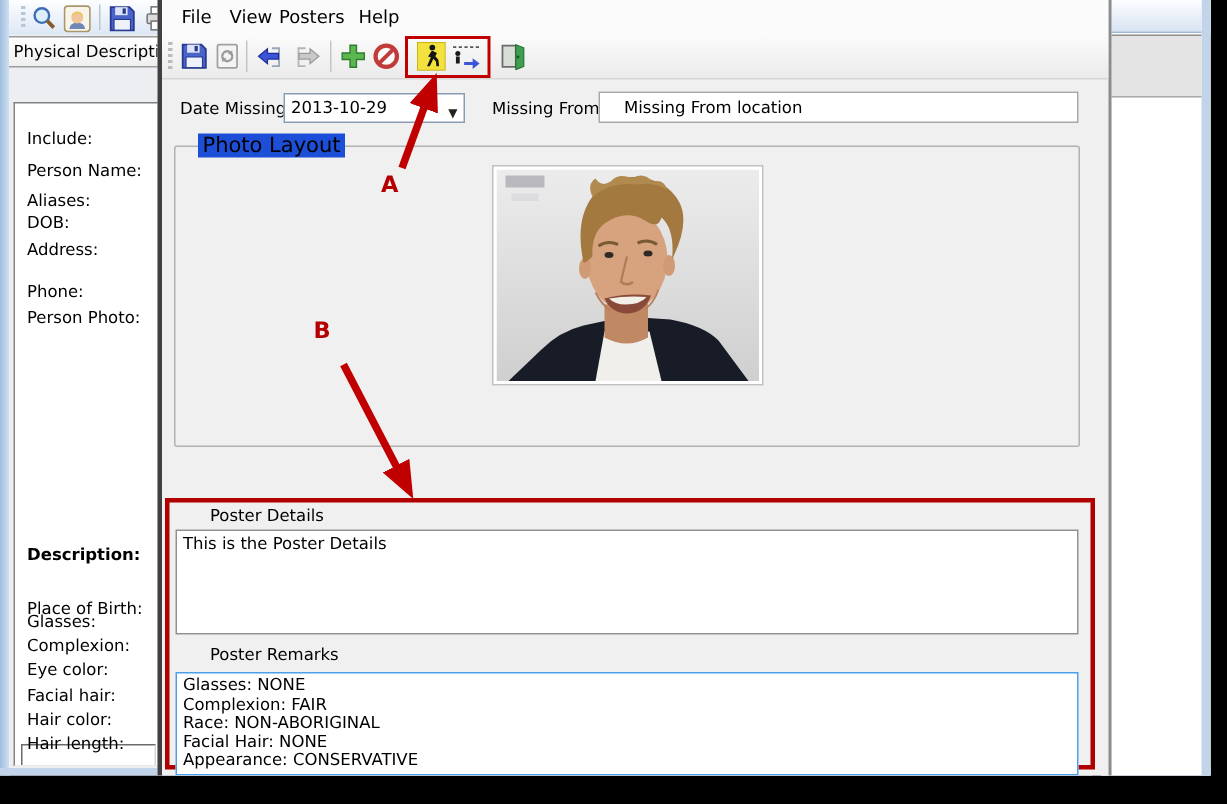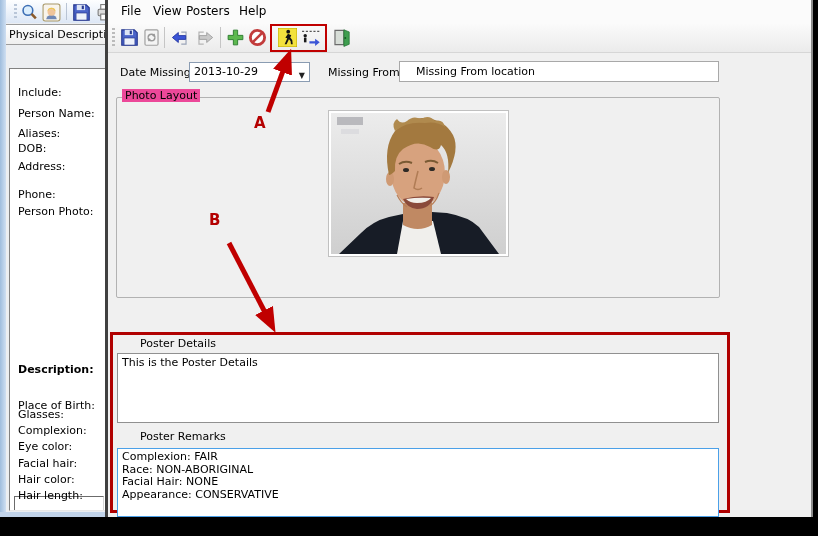--- a/index.html
+++ b/index.html
@@ -29,41 +29,41 @@
   .bg-dark-strip{position:absolute;left:728px;top:0;width:6px;height:517px;background:#3a3a3a;}
   .strip-notch{position:absolute;left:0;top:393px;width:6px;height:18px;background:#a8c0dc;}
   .bg-right{position:absolute;left:734px;top:0;width:73px;height:517px;background:#fff;
             border-left:4px solid #c2d4ea;border-right:6px solid #c2d4ea;}
   .band-top{position:absolute;left:0;top:0;right:0;height:22px;
             background:linear-gradient(#fdfeff,#d8e3f3);border-bottom:1px solid #9eb6d4;}
   .band-gray{position:absolute;left:0;top:23px;right:0;height:42px;background:#e4e4e4;
              border-top:1px solid #8f8f8f;border-bottom:1px solid #aaa;}
 
   
-  .dialog{position:absolute;left:105px;top:0;width:708px;height:517px;background:#f0f0f0;
+  .dialog{position:absolute;left:105px;top:0;width:636px;height:517px;background:#f0f0f0;
           border-left:3px solid #404040;border-right:2px solid #8c8c8c;overflow:hidden;}
   .menubar{position:absolute;left:0;top:0;width:100%;height:23px;background:#fbfbfb;}
   .menu-item{position:absolute;top:4px;font-size:12px;cursor:default;}
   .toolbar{position:absolute;left:0;top:23px;width:100%;height:30px;
            background:linear-gradient(#fbfbfb,#ebebeb);border-bottom:1px solid #d6d6d6;}
   .tb-grip{position:absolute;left:4px;top:5px;width:3px;height:20px;
            background:repeating-linear-gradient(#bbb 0 2px,transparent 2px 4px);}
   .tb-icon{position:absolute;top:5px;width:20px;height:19px;cursor:pointer;}
   .tb-sep{position:absolute;top:4px;width:1px;height:21px;background:#c5c5c5;}
   .tb-redbox{position:absolute;left:162px;top:1px;width:57px;height:28px;border:2px solid #c00000;}
 
   .fld-label{position:absolute;font-size:11px;white-space:nowrap;}
   .combo{position:absolute;left:81px;top:62px;width:121px;height:20px;background:#fff;
          border:1px solid #8a9cb2;font-size:11px;line-height:18px;padding-left:4px;cursor:default;}
   .combo-arr{position:absolute;right:4px;top:4px;font-size:8px;color:#222;}
   .textfield{position:absolute;background:#fff;border:1px solid #a8a8a8;font-size:11px;
              line-height:19px;padding-left:16px;white-space:nowrap;overflow:hidden;}
   .groupbox{position:absolute;left:8px;top:97px;width:604px;height:201px;
             border:1px solid #b2b2b2;border-radius:2px;}
-  .group-label{position:absolute;left:14px;top:89px;background:#ec4899;padding:0 3px;font-size:11px;}
+  .group-label{position:absolute;left:24px;top:89px;background:#1d4ed8;padding:0 3px;font-size:14px;}
   .photo{position:absolute;left:220px;top:110px;width:181px;height:147px;background:#fff;
          border:1px solid #c0c0c0;padding:2px;}
   .photo svg{display:block;}
 
   .annbox{position:absolute;left:2px;top:332px;width:620px;height:181px;border:3px solid #b00000;}
   .ann-label{position:absolute;font-size:11px;margin-left:20px;}
   .textarea{position:absolute;background:#fff;font-size:11px;padding:2px 4px;overflow:hidden;}
   .ta-details{left:9px;top:353px;width:602px;height:70px;border:1px solid #909090;}
   .ta-remarks{left:9px;top:448px;width:602px;height:69px;border:1px solid #4ba0e8;}
   .remarks-line{font-size:11px;line-height:12.5px;white-space:nowrap;}
@@ -249,20 +249,21 @@
       </svg>
     </div>
 
     <div class="annbox"></div>
 
     <div class="ann-label" style="left:12px;top:337px;">Poster Details</div>
     <div class="textarea ta-details">This is the Poster Details</div>
 
     <div class="ann-label" style="left:12px;top:430px;">Poster Remarks</div>
     <div class="textarea ta-remarks" id="remarksArea">
+        <div class="remarks-line">Glasses: NONE</div>
         <div class="remarks-line">Complexion: FAIR</div>
         <div class="remarks-line">Race: NON-ABORIGINAL</div>
         <div class="remarks-line">Facial Hair: NONE</div>
         <div class="remarks-line">Appearance: CONSERVATIVE</div>
       </div>
 
     <svg class="arrows" width="624" height="517">
       <defs>
         <marker id="ah" markerWidth="5" markerHeight="5" refX="2.6" refY="2" orient="auto">
           <path d="M0 0 L5 2 L0 4 Z" fill="#c00000"></path>

